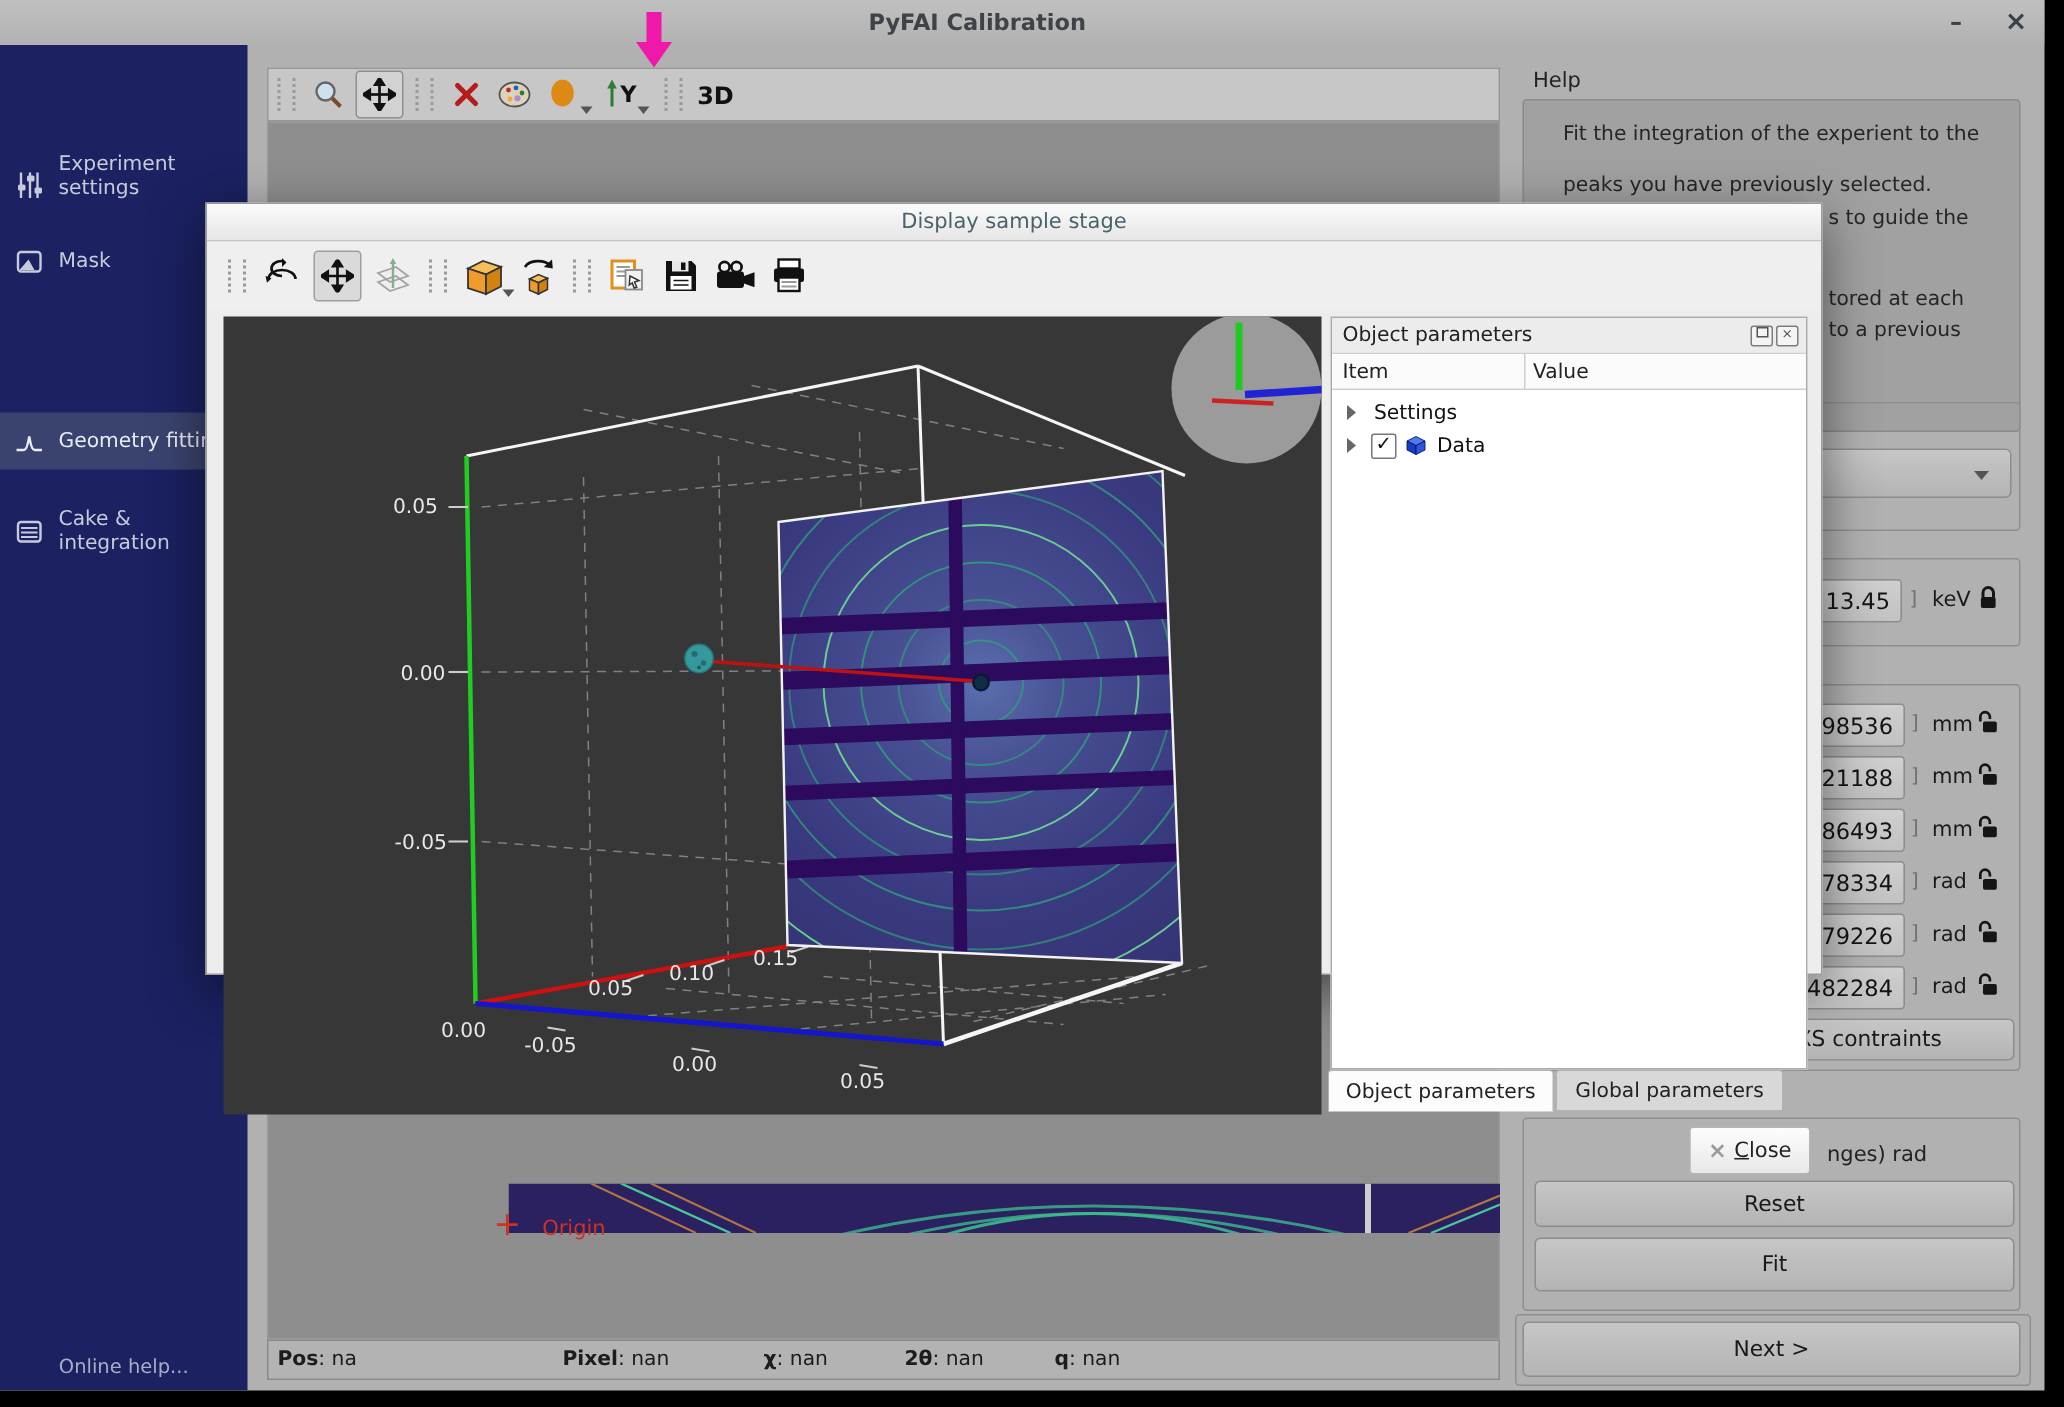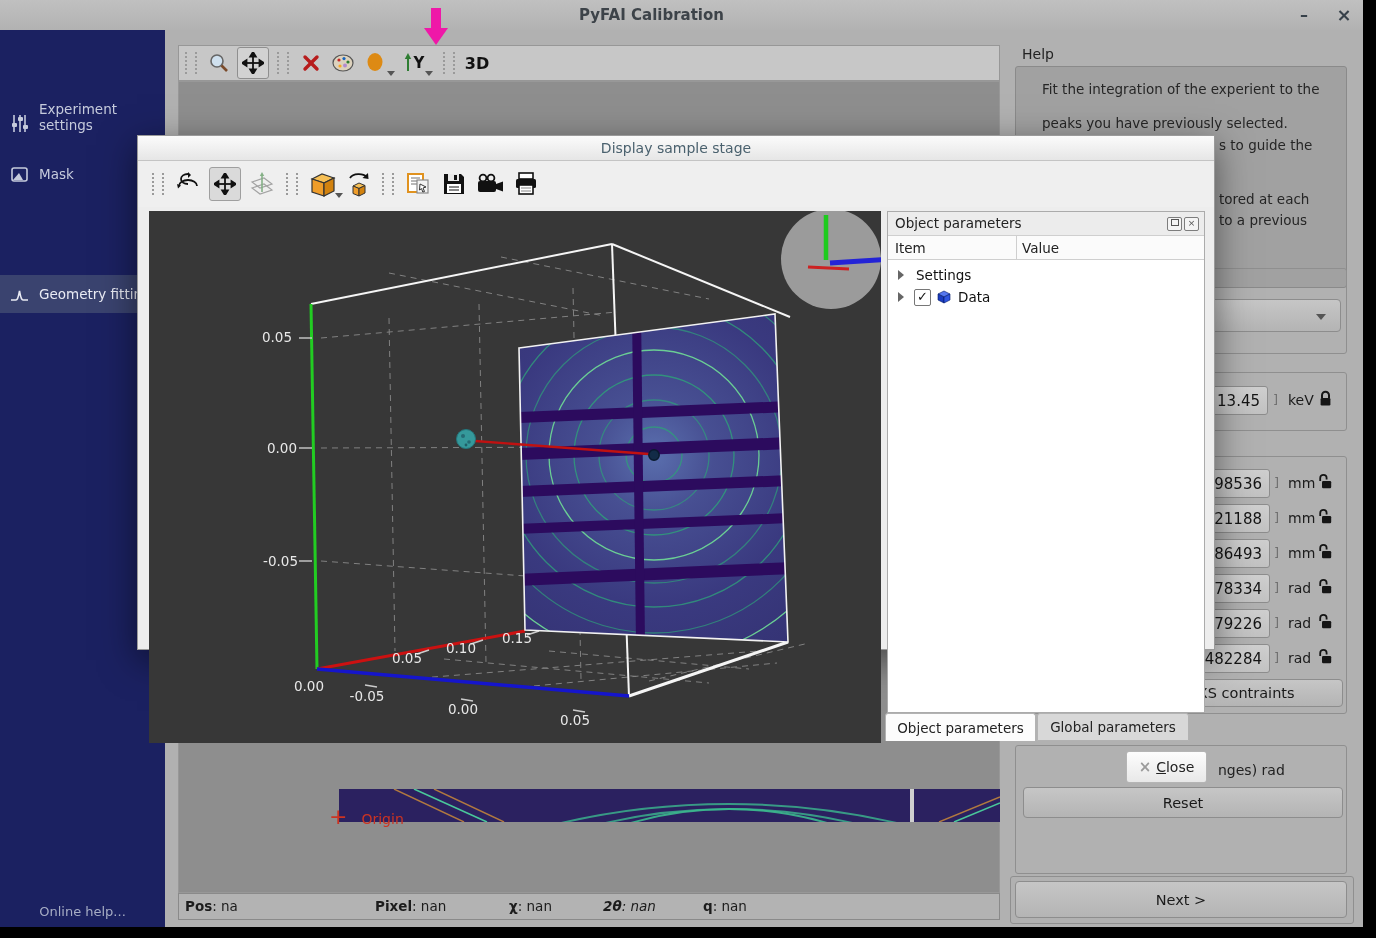--- a/index.html
+++ b/index.html
@@ -119,20 +119,31 @@
           <path d="M3,15 L9,8 L13,15 Z" fill="#c6cbdc"></path>
         </svg>
       <span>Mask</span>
     </div>
     <div class="side-item active" style="top:245px;">
       <svg width="19" height="19" viewBox="0 0 19 19">
           <path d="M1,15 L6,15 Q8,15 9.5,6 Q11,15 13,15 L18,15" fill="none" stroke="#e9ebf4" stroke-width="1.6"></path>
         </svg>
       <span>Geometry fitting</span>
     </div>
+    <div class="side-item" style="top:305px;">
+      <svg width="19" height="19" viewBox="0 0 19 19">
+          <rect x="2" y="3" width="15" height="13" rx="2" fill="none" stroke="#c6cbdc" stroke-width="1.6"></rect>
+          <g stroke="#c6cbdc" stroke-width="1.4">
+            <line x1="4" y1="7" x2="15" y2="7"></line>
+            <line x1="4" y1="10" x2="15" y2="10"></line>
+            <line x1="4" y1="13" x2="15" y2="13"></line>
+          </g>
+        </svg>
+      <span>Cake &amp; integration</span>
+    </div>
     <div id="side-footer">Online help...</div>
   </div>
 
   <div id="main-toolbar" class="abs">
     <div class="handle"></div>
     <div class="tbtn">
       <svg width="22" height="22" viewBox="0 0 22 22">
           <circle cx="9" cy="9" r="6" fill="#cfe0ee" stroke="#666" stroke-width="1.6"></circle>
           <line x1="13.5" y1="13.5" x2="19" y2="19" stroke="#7a4a2a" stroke-width="2.6"></line>
         </svg>
@@ -214,21 +225,21 @@
     </svg>
     <div id="origin">
       <span class="plus">+</span><span class="txt">Origin</span>
     </div>
   </div>
 
   <div id="status-bar" class="abs">
     <span class="st" style="left:6px;"><b>Pos</b>: <span>na</span></span>
     <span class="st" style="left:196px;"><b>Pixel</b>: <span>nan</span></span>
     <span class="st" style="left:330px;"><b>χ</b>: <span>nan</span></span>
-    <span class="st" style="left:424px;font-style:italic;"><b>2θ</b>: <span>nan</span></span>
+    <span class="st" style="left:424px;"><b>2θ</b>: <span>nan</span></span>
     <span class="st" style="left:524px;"><b>q</b>: <span>nan</span></span>
   </div>
 
   <div class="abs rp-label" style="left:1022px;top:46px;">Help</div>
   <div id="help-box" class="abs">
     <span style="left:26px;top:14px;">Fit the integration of the experient to the</span>
     <span style="left:26px;top:48px;">peaks you have previously selected.</span>
     <span style="left:203px;top:70px;">s to guide the</span>
     <span style="left:203px;top:124px;">tored at each</span>
     <span style="left:203px;top:145px;">to a previous</span>
@@ -296,20 +307,21 @@
   <svg class="abs" style="left:1318px;top:648px;" width="15" height="17" viewBox="0 0 15 17">
       <path d="M2.2,8 V5 a3.2,3.2 0 0 1 6.4,0 V6.4" fill="none" stroke="#151515" stroke-width="1.8"></path>
       <rect x="4" y="8" width="9.2" height="7.2" rx="1.2" fill="#151515"></rect>
     </svg>
 
   <div class="abs gbtn" style="left:1130px;top:679px;width:213px;height:28px;">SAXS contraints</div>
 
   <div class="abs groupbox" style="left:1015px;top:745px;width:330px;height:127px;"></div>
   <span class="abs rp-label" style="left:1218px;top:762px;">nges) rad</span>
   <div class="abs gbtn" style="left:1023px;top:787px;width:320px;height:31px;">Reset</div>
+  <div class="abs gbtn" style="left:1023px;top:825px;width:320px;height:36px;">Fit</div>
   <div class="abs groupbox" style="left:1010px;top:876px;width:342px;height:46px;"></div>
   <div class="abs gbtn" style="left:1015px;top:881px;width:332px;height:37px;">Next &gt;</div>
 
   <div id="dialog" class="abs">
     <div id="dlg-title">Display sample stage</div>
 
     <div id="dlg-toolbar">
       <div class="handle"></div>
       <div class="dbtn">
         <svg width="26" height="26" viewBox="0 0 26 26">

